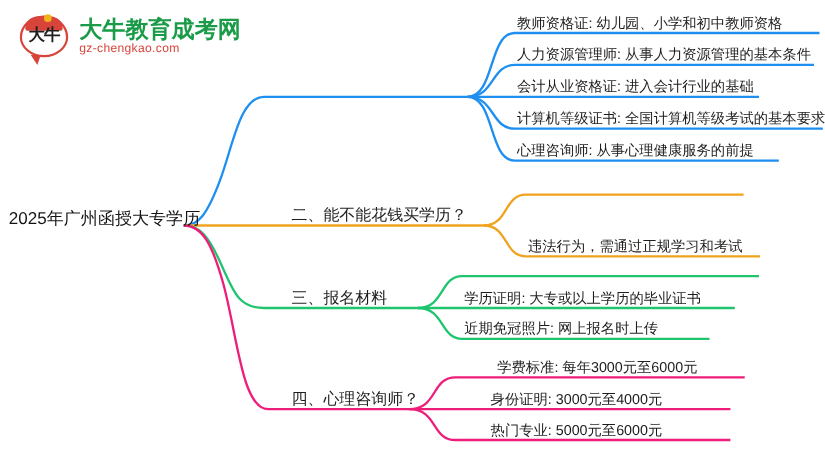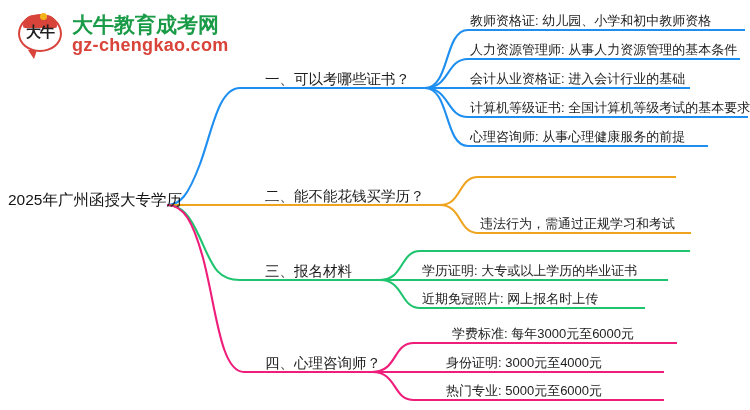--- a/index.html
+++ b/index.html
@@ -92,22 +92,22 @@
     justify-content: center;
     line-height: 1.05;
   }
   #logo-title {
     font-size: 21px;
     font-weight: bold;
     color: #1a9b47;
     letter-spacing: 0px;
   }
   #logo-sub {
-    font-size: 18px;
-    font-weight: bold;
+    font-size: 11px;
+    font-weight: normal;
     color: #d8433a;
     letter-spacing: 0.3px;
     margin-top: 0;
   }
   
   #links {
     position: absolute;
     left: 0;
     top: 0;
     width: 750px;
@@ -181,21 +181,20 @@
     <g stroke="#ef1d7a">
       <path d="M167,205 C184,205 193,222 203,258 C216,306 220,372 244,372 L372,372"></path>
       <path d="M372,372 C398,372 392,343 414,343 L677,343"></path>
       <path d="M372,372 L664,372"></path>
       <path d="M372,372 C398,372 392,400 414,400 L664,400"></path>
     </g>
   </svg>
 
   <div class="node" id="root-node">2025年广州函授大专学历</div>
 
-  <div class="node topic" style="left:265px; top:72px;">一、可以考哪些证书？</div>
   <div class="node leaf" style="left:470px; top:14px;">教师资格证: 幼儿园、小学和初中教师资格</div>
   <div class="node leaf" style="left:470px; top:43px;">人力资源管理师: 从事人力资源管理的基本条件</div>
   <div class="node leaf" style="left:470px; top:72px;">会计从业资格证: 进入会计行业的基础</div>
   <div class="node leaf" style="left:470px; top:101px;">计算机等级证书: 全国计算机等级考试的基本要求</div>
   <div class="node topic" style="left:265px; top:189px;">二、能不能花钱买学历？</div>
 
   <div class="node leaf" style="left:470px; top:130px;">心理咨询师: 从事心理健康服务的前提</div>
   <div class="node leaf" style="left:480px; top:217px;">违法行为，需通过正规学习和考试</div>
 
   <div class="node topic" style="left:265px; top:264px;">三、报名材料</div>

